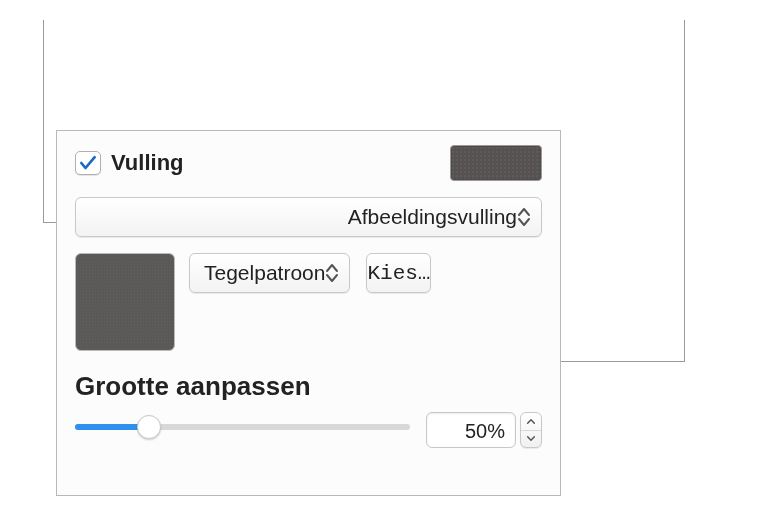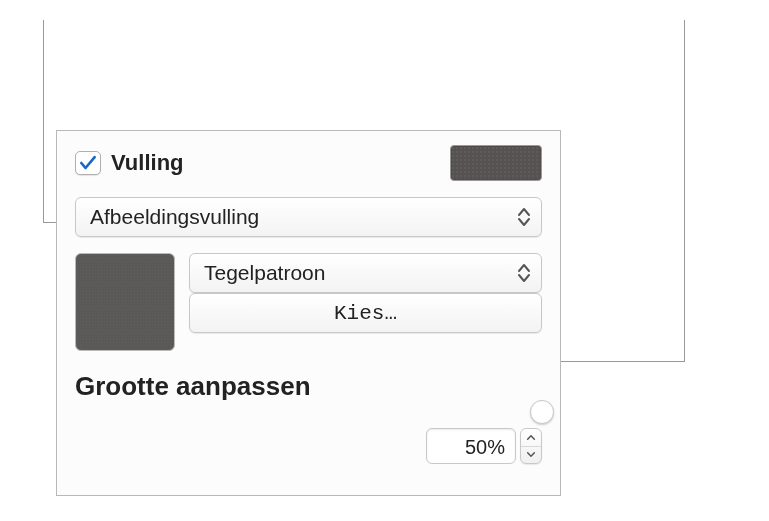--- a/index.html
+++ b/index.html
@@ -65,21 +65,21 @@
       border-radius: 4px;
       cursor: pointer;
       box-shadow: inset 0 0 0 1px rgba(0,0,0,0.1);
       background-image: 
         radial-gradient(rgba(255,255,255,0.05) 1px, transparent 1px);
       background-size: 4px 4px;
     }
     .fill-type-select {
       display: flex;
       align-items: center;
-      justify-content: space-between;
+      justify-content: flex-end;
       width: 100%;
       height: 40px;
       border: 1px solid #c8c8c8;
       border-radius: 6px;
       background: linear-gradient(#ffffff, #f3f3f3);
       padding: 0 10px 0 14px;
       cursor: pointer;
       margin-bottom: 16px;
       box-shadow: 0 1px 1px rgba(0,0,0,0.08);
     }
@@ -110,22 +110,22 @@
       background: #5b5957;
       background-image: 
         radial-gradient(rgba(255,255,255,0.04) 1px, transparent 1px);
       background-size: 3px 3px;
       cursor: pointer;
       flex-shrink: 0;
     }
     .right-col {
       flex: 1;
       display: flex;
-      flex-direction: column;
-      gap: 0;
+      flex-direction: row;
+      gap: 16px;
     }
     .scale-select {
       display: flex;
       align-items: center;
       justify-content: space-between;
       height: 40px;
       border: 1px solid #c8c8c8;
       border-radius: 6px;
       background: linear-gradient(#ffffff, #f3f3f3);
       padding: 0 10px 0 14px;
@@ -153,23 +153,22 @@
       font-family: Liberation Mono, monospace;
     }
     .scale-label {
       font-weight: 600;
       font-size: 26px;
       color: #222;
       margin-bottom: 10px;
     }
     .row3 {
       display: flex;
-      align-items: flex-end;
+      align-items: flex-start;
       gap: 16px;
-      flex-direction: column;
     }
     .slider-wrap {
       flex: 1;
       position: relative;
       height: 30px;
       cursor: pointer;
     }
     .slider-track {
       position: absolute;
       top: 50%;

